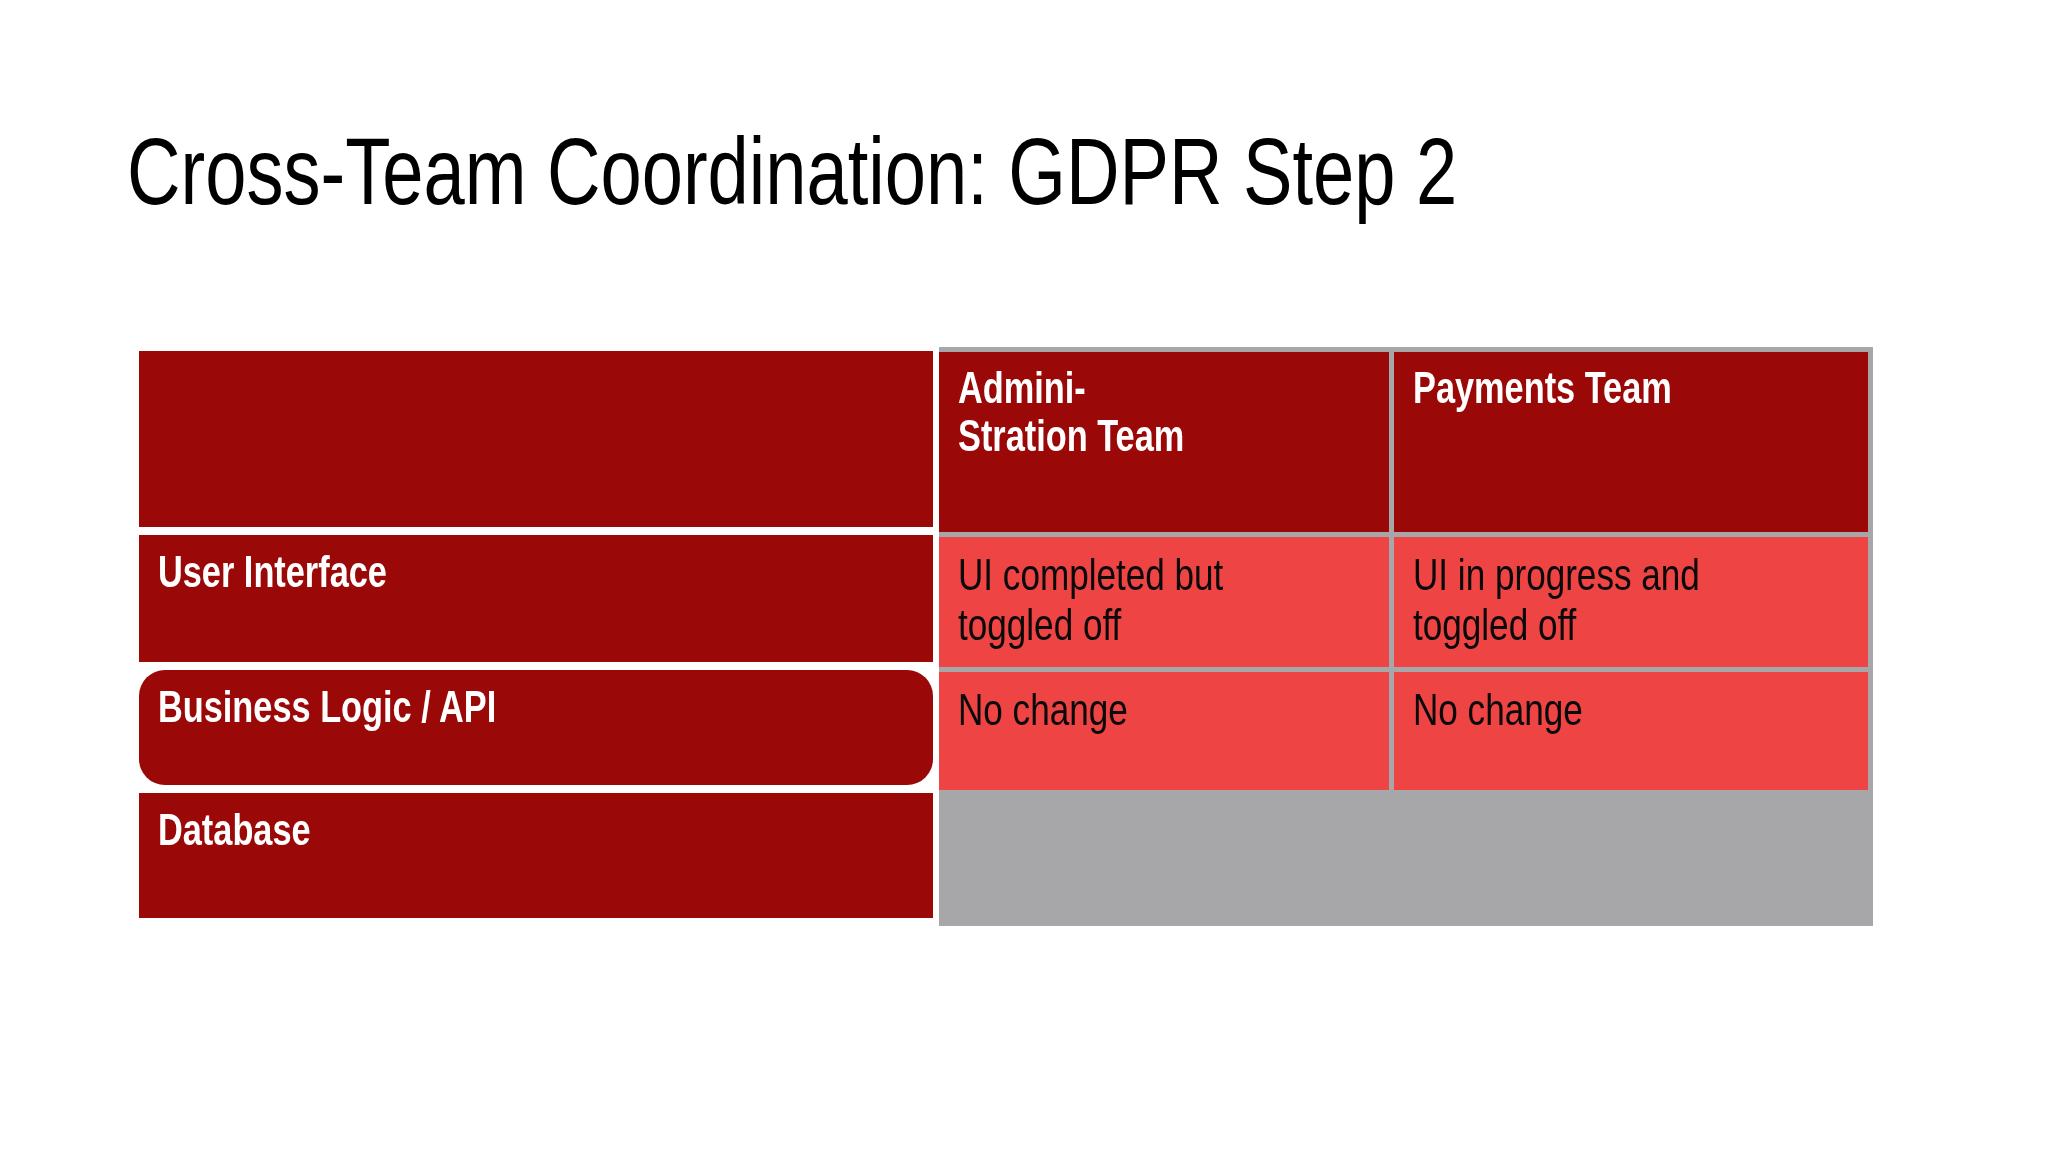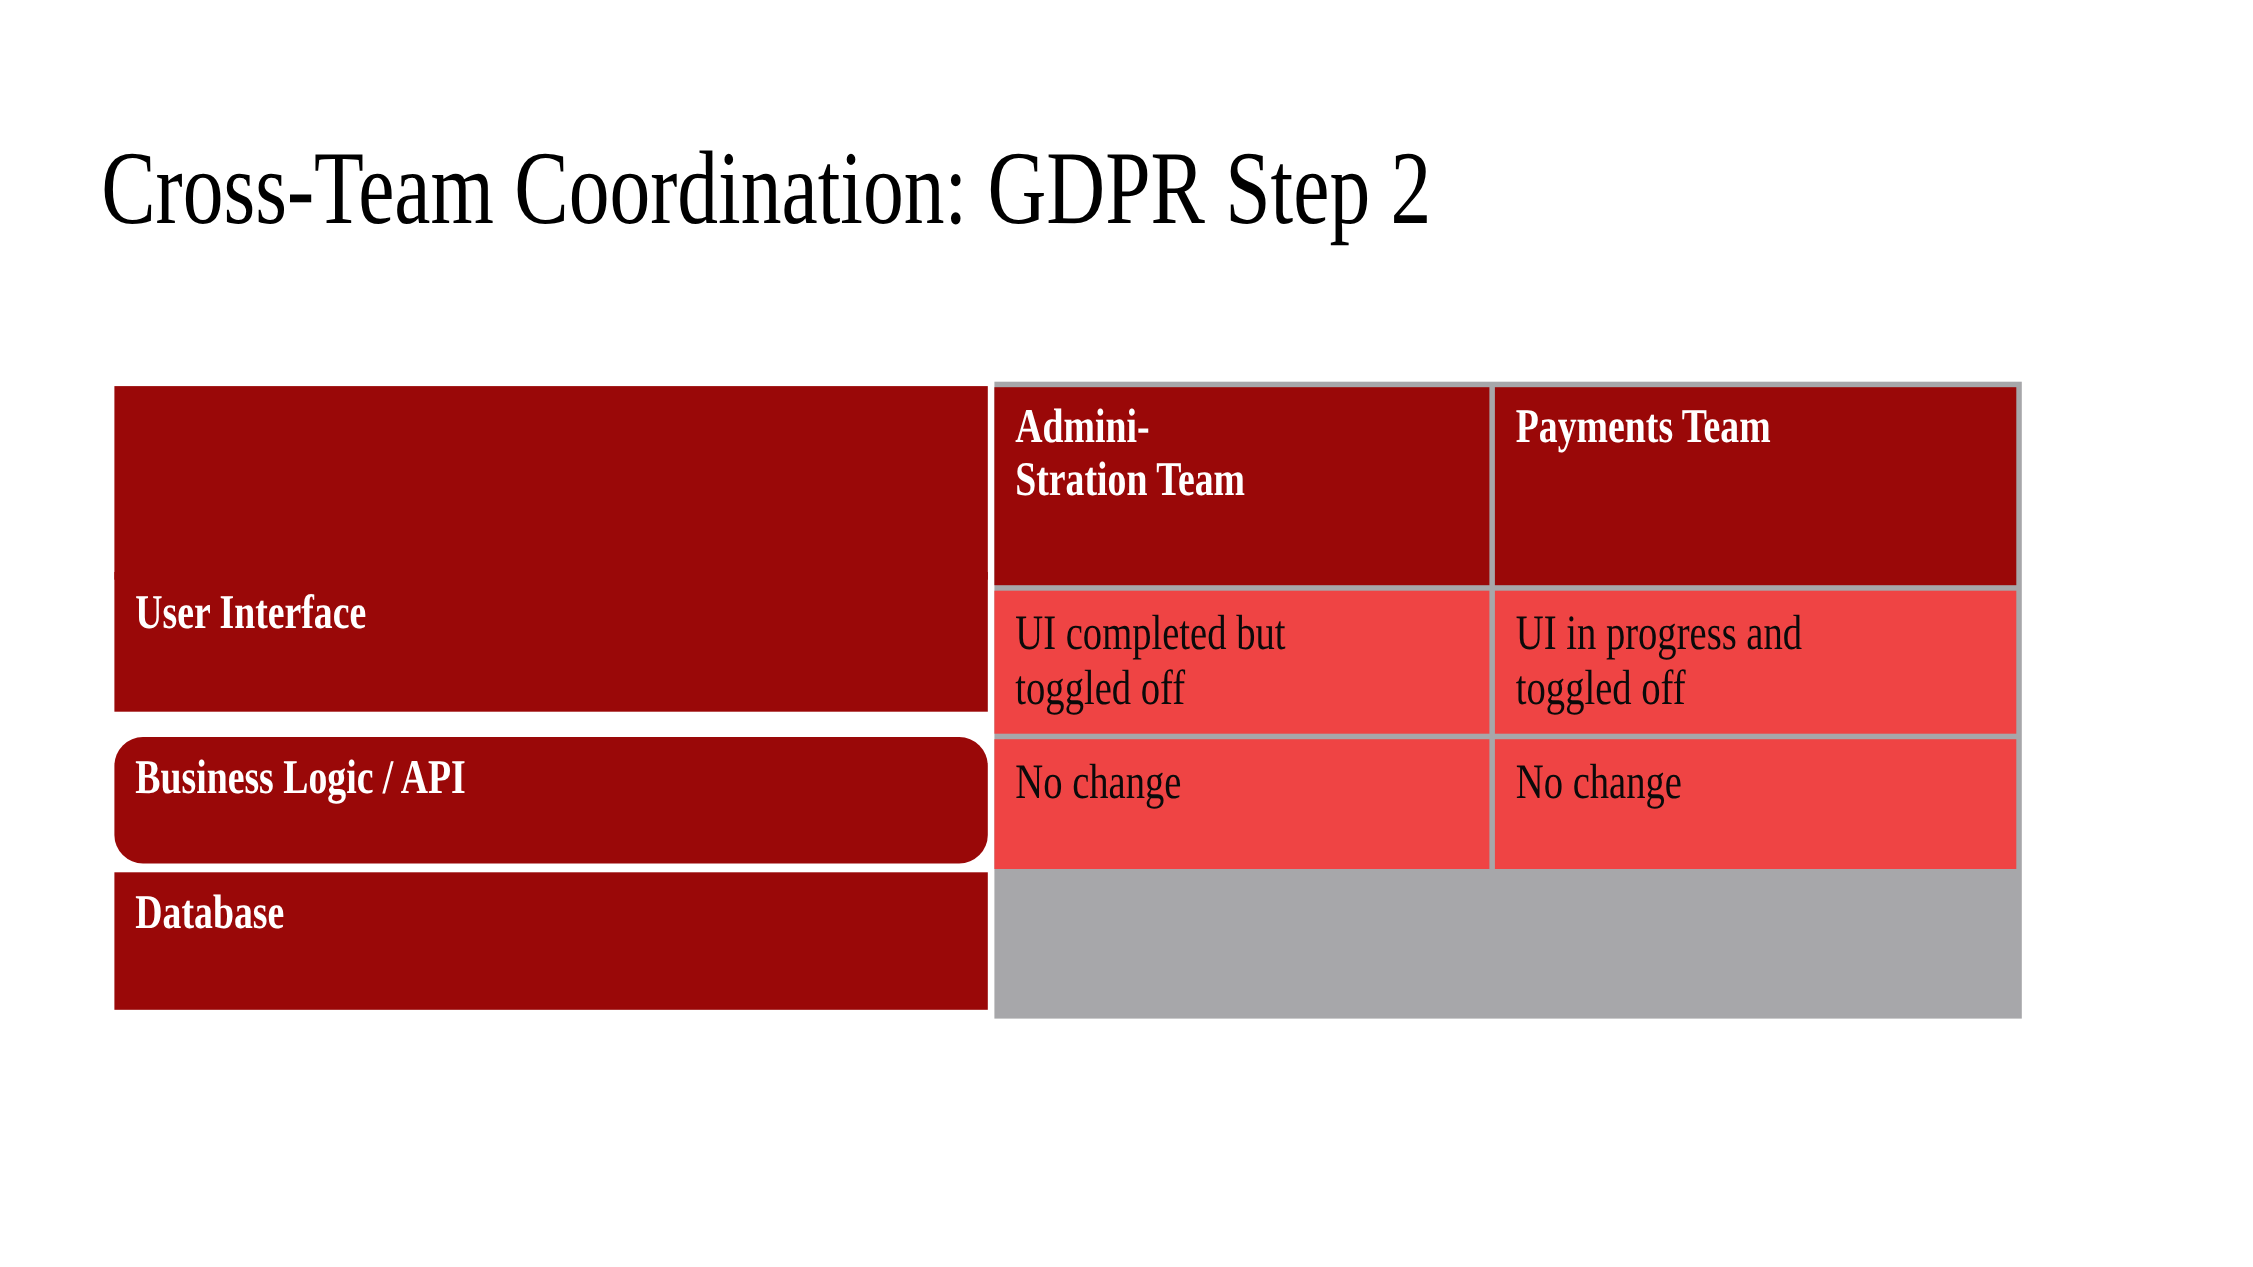--- a/index.html
+++ b/index.html
@@ -2,21 +2,22 @@
 <html><head>
 <meta charset="utf-8">
 <style>
   html, body { margin: 0; padding: 0; background: #ffffff; }
   .slide {
     position: relative;
     width: 1880px;
     height: 1152px;
     background: var(--bg, #ffffff);
     overflow: hidden;
-    font-family: Liberation Serif, serif;
+    font-family: Liberation Sans, sans-serif;
+    margin-left: 35px;
   }
   .title {
     position: absolute;
     left: 92px;
     top: 124px;
     margin: 0;
     font-size: 95px;
     line-height: 1;
     font-weight: 400;
     color: #000000;
@@ -27,21 +28,21 @@
   
   .rowhead {
     position: absolute;
     left: 104px;
     width: 794px;
     background: var(--accent, #9a0808);
     box-sizing: border-box;
     padding: 13px 10px 0 19px;
   }
   .rowhead.h0 { top: 351px; height: 176px; }
-  .rowhead.h1 { top: 520px; height: 127px; }
+  .rowhead.h1 { top: 535px; height: 127px; }
   .rowhead.h2 { top: 670px; height: 115px; border-radius: 26px; }
   .rowhead.h3 { top: 793px; height: 125px; }
   
   .grid {
     position: absolute;
     left: 904px;
     top: 347px;
     width: 934px;
     height: 579px;
     background: var(--border, #a7a7aa);

